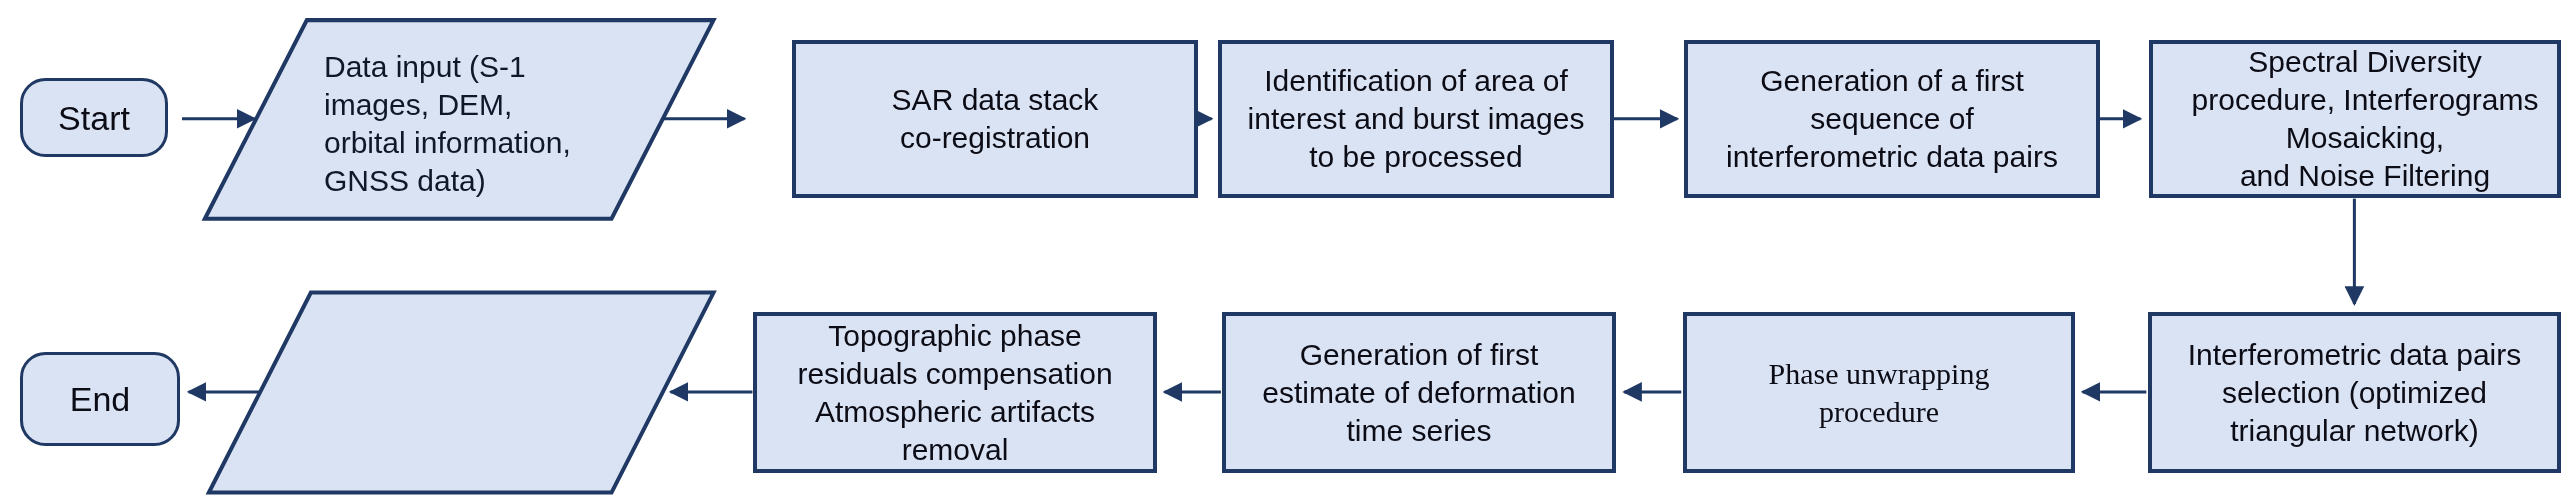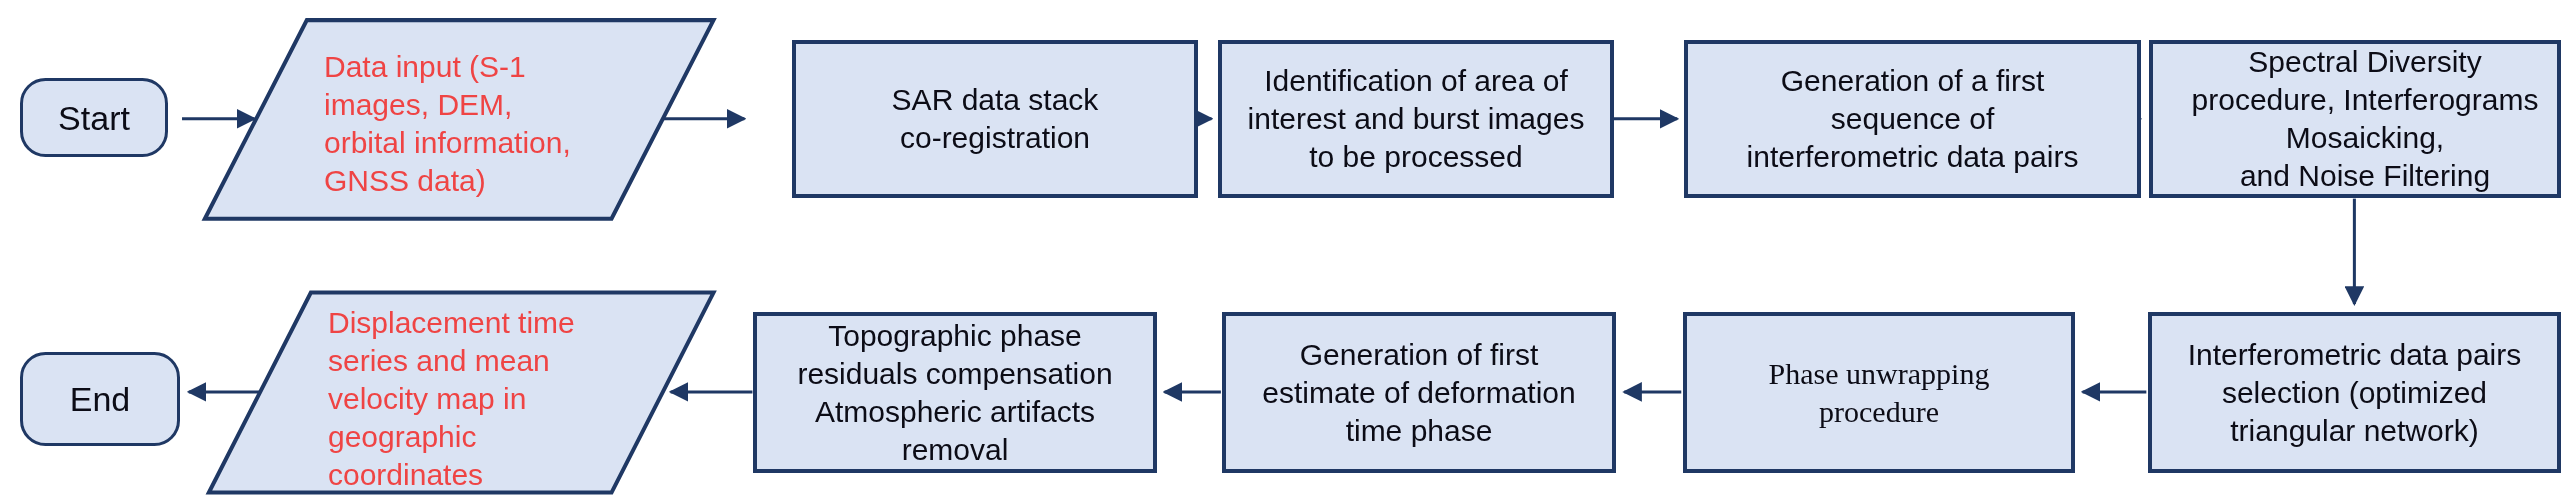--- a/index.html
+++ b/index.html
@@ -26,21 +26,21 @@
     line-height:38px;
     white-space:pre-line;
   }
   .terminator{
     border-radius:25.5px;
     border-width:3.4px;
     font-size:34px;
   }
   .para-label{
     position:absolute;
-    color:#ef4444;
+    color:#0f172a;
     font-size:30px;
     line-height:38px;
     white-space:pre-line;
     text-align:left;
   }
 </style>
 </head>
 <body>
 
 <div class="canvas">
@@ -68,46 +68,41 @@
     <line x1="386" y1="584" x2="280" y2="584" stroke="#1f3864" stroke-width="4.5" marker-end="url(#arrowhead)"></line>
   </svg>
 
   <div class="node terminator" style="left:20px;top:78px;width:148px;height:79px;">Start</div>
   <div class="node terminator" style="left:20px;top:352px;width:160px;height:94px;">End</div>
 
   <div class="para-label" style="left:324px;top:48px;">Data input (S-1
 images, DEM,
 orbital information,
 GNSS data)</div>
-  <div class="para-label" style="left:328px;top:304px;">Displacement time
-series and mean
-velocity map in
-geographic
-coordinates</div>
 
   <div class="node process" style="left:752px;top:40px;width:406px;height:158px;margin-left:40px;">SAR data stack
 co-registration</div>
   <div class="node process" style="left:1218px;top:40px;width:396px;height:158px;">Identification of area of
 interest and burst images
 to be processed</div>
-  <div class="node process" style="left:1684px;top:40px;width:457px;height:158px;">Generation of a first
+  <div class="node process" style="left:1684px;top:40px;width:416px;height:158px;">Generation of a first
 sequence of
 interferometric data pairs</div>
   <div class="node process" style="left:2149px;top:40px;width:412px;height:158px;padding-left:20px;">Spectral Diversity
 procedure, Interferograms
 Mosaicking,
 and Noise Filtering</div>
 
   <div class="node process" style="left:2148px;top:312px;width:413px;height:161px;">Interferometric data pairs
 selection (optimized
 triangular network)</div>
   <div class="node process" style="left:1683px;top:312px;width:392px;height:161px;font-family:Liberation Serif, serif;">Phase unwrapping
 procedure</div>
   <div class="node process" style="left:1222px;top:312px;width:394px;height:161px;">Generation of first
 estimate of deformation
-time phase</div>
+time series</div>
   <div class="node process" style="left:753px;top:312px;width:404px;height:161px;">Topographic phase
 residuals compensation
 Atmospheric artifacts
 removal</div>
 
 </div>
 
 
 </body></html>

